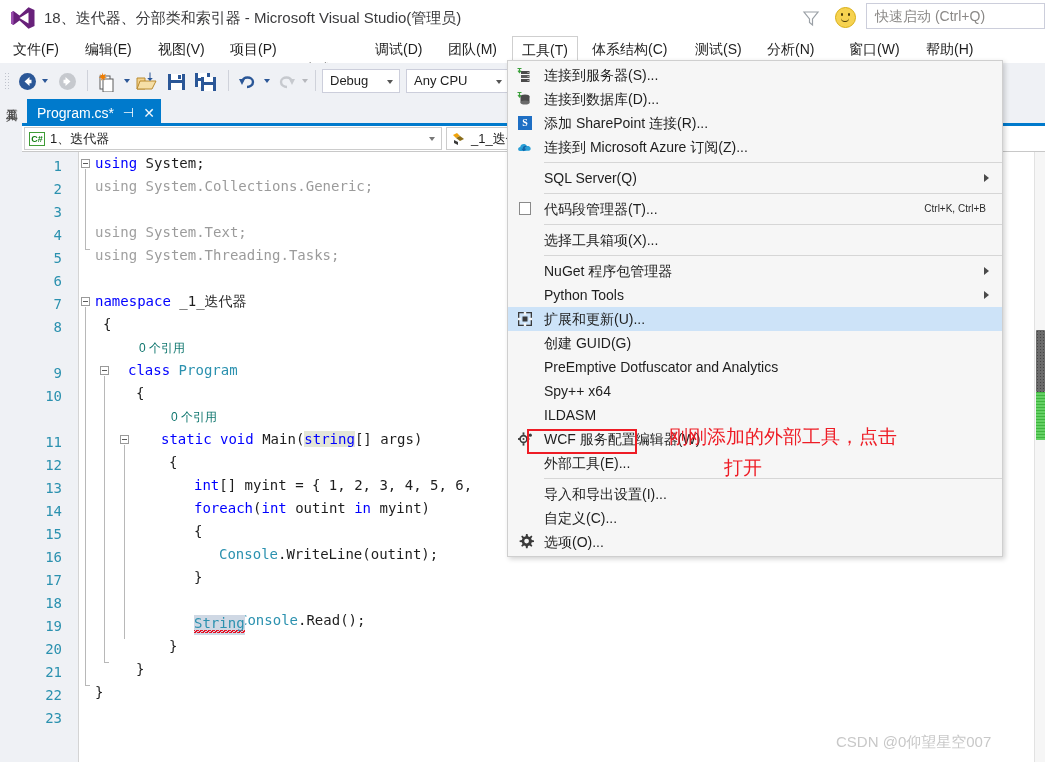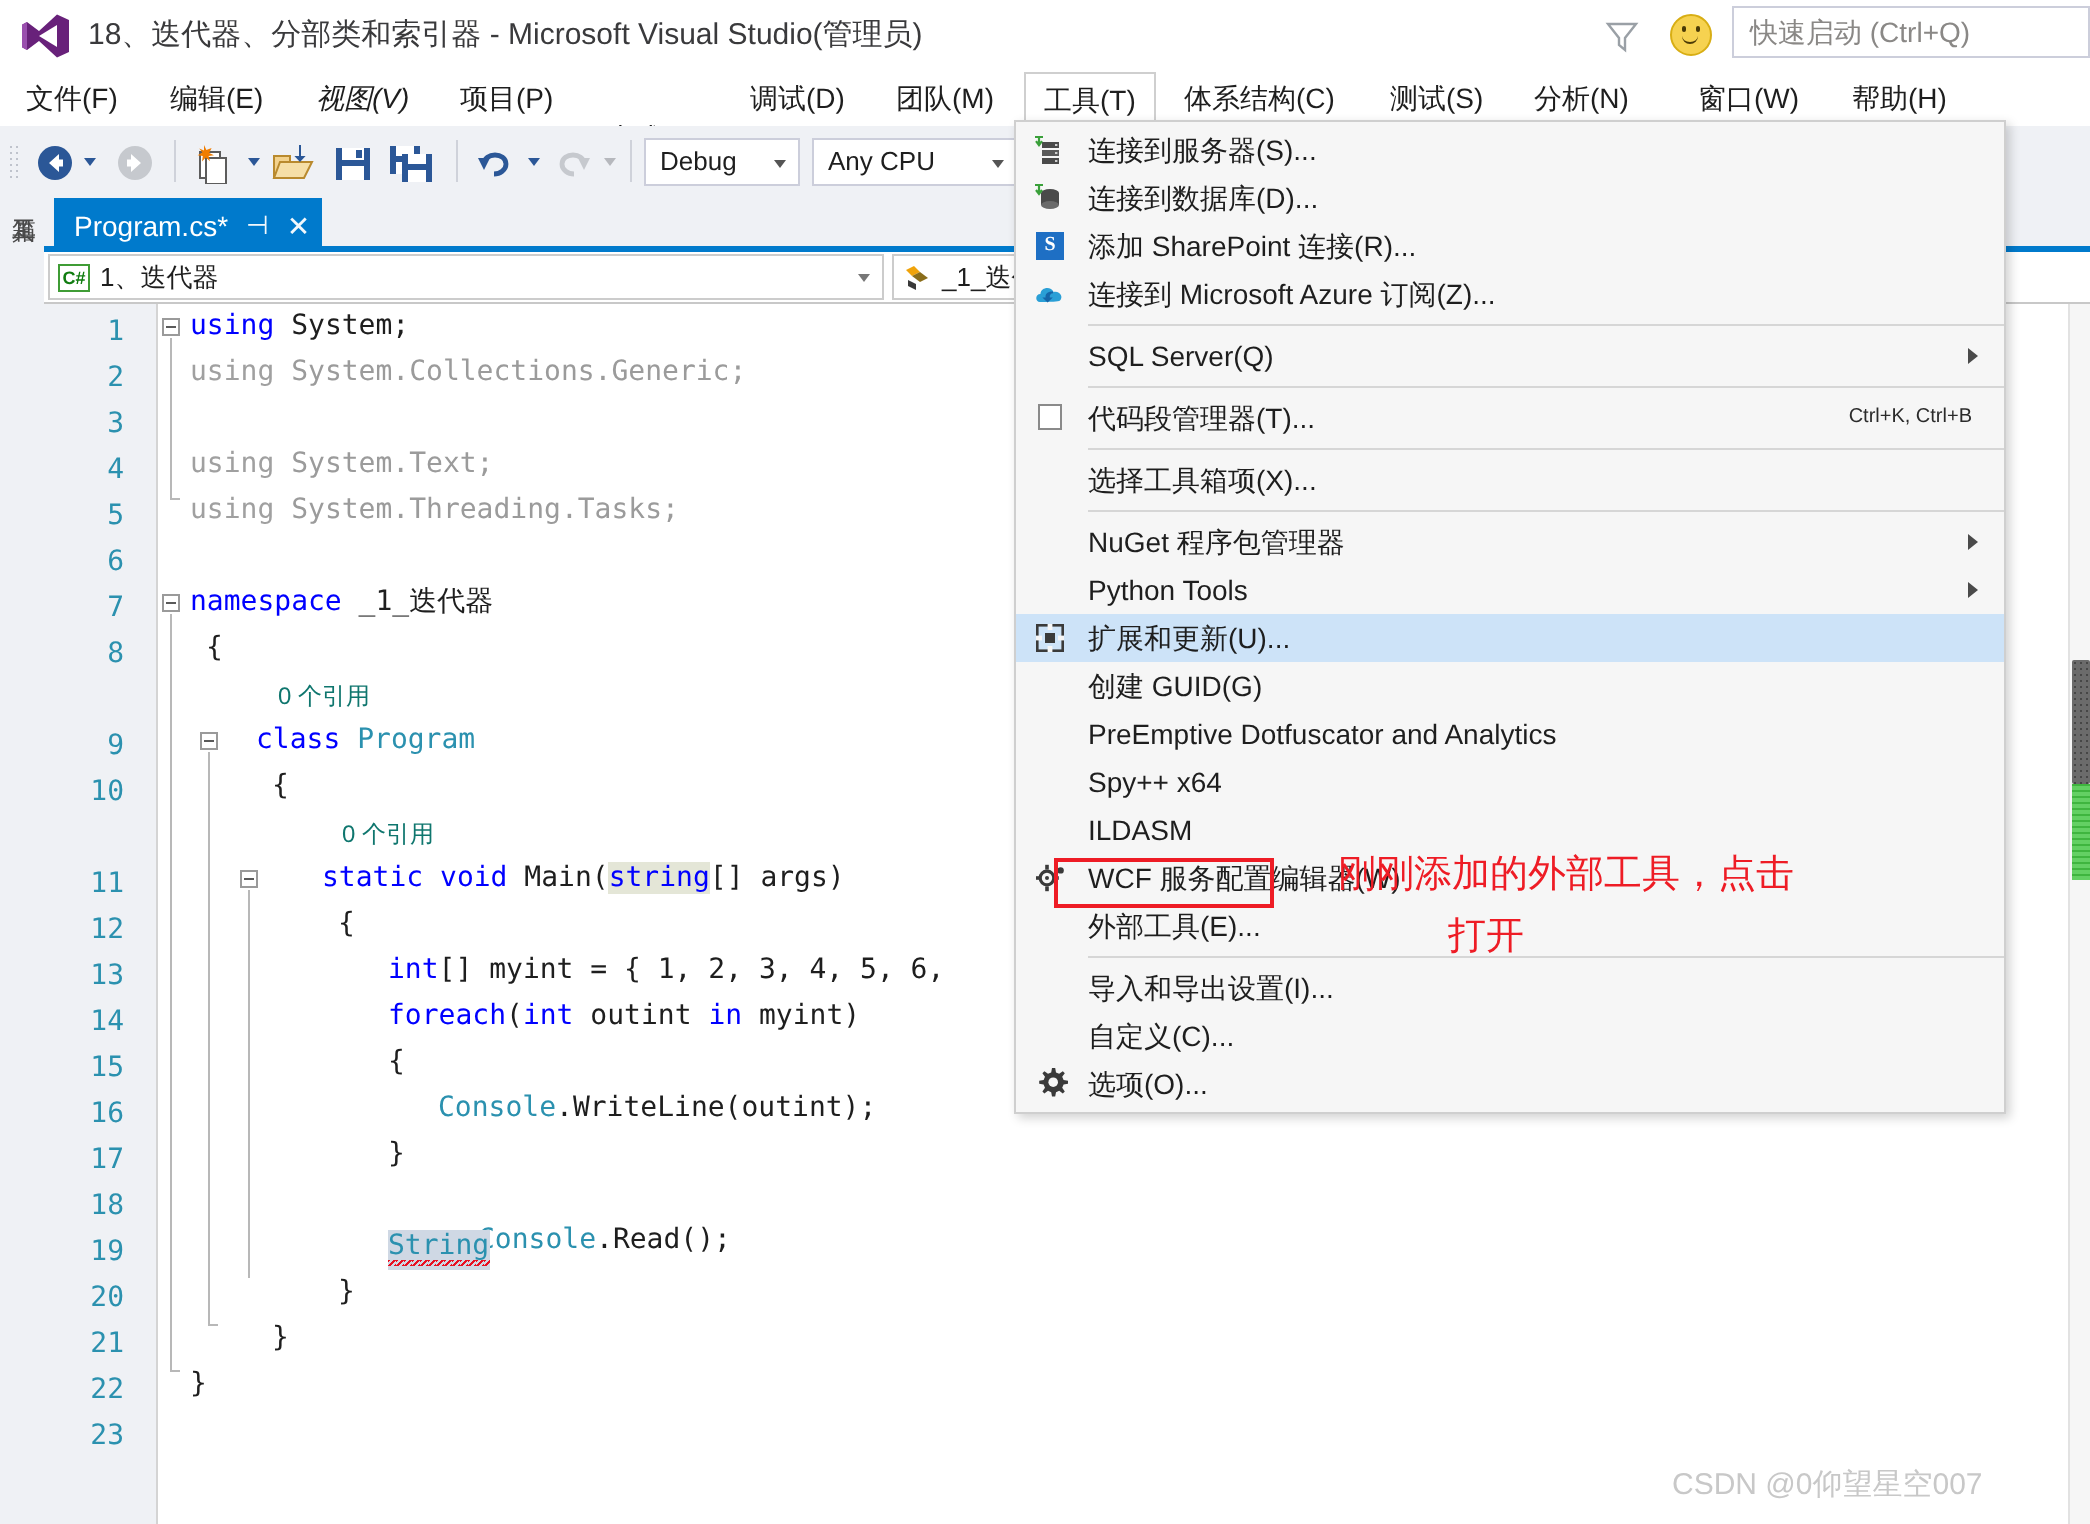--- a/index.html
+++ b/index.html
@@ -159,21 +159,21 @@
       <span class="eye r"></span>
       <span class="mouth"></span>
   </div>
 
   <div id="quicklaunch">快速启动 (Ctrl+Q)</div>
 </div>
 
 <div id="menubar">
   <div class="menu-top" style="left:4px;">文件(F)</div>
   <div class="menu-top" style="left:76px;">编辑(E)</div>
-  <div class="menu-top" style="left:149px;font-style:italic;">视图(V)</div>
+  <div class="menu-top" style="left:149px;">视图(V)</div>
   <div class="menu-top" style="left:221px;">项目(P)</div>
   <div class="menu-top" style="left:294px;margin-top:20px;">生成(B)</div>
   <div class="menu-top" style="left:366px;">调试(D)</div>
   <div class="menu-top" style="left:439px;">团队(M)</div>
   <div class="menu-top open" style="left:512px;">工具(T)</div>
   <div class="menu-top" style="left:583px;">体系结构(C)</div>
   <div class="menu-top" style="left:686px;">测试(S)</div>
   <div class="menu-top" style="left:758px;">分析(N)</div>
   <div class="menu-top" style="left:840px;">窗口(W)</div>
   <div class="menu-top" style="left:917px;">帮助(H)</div>

